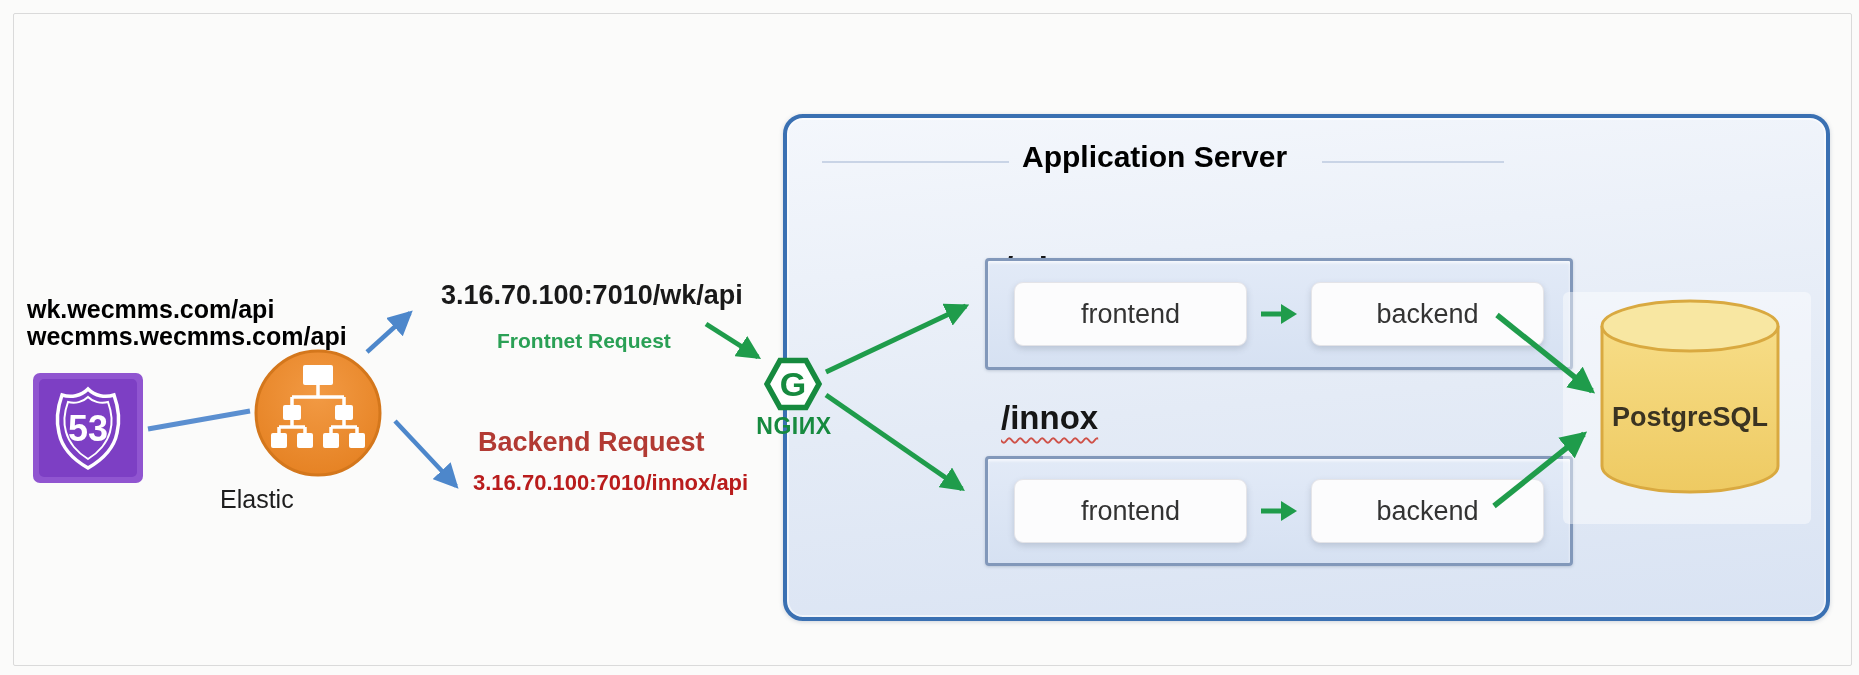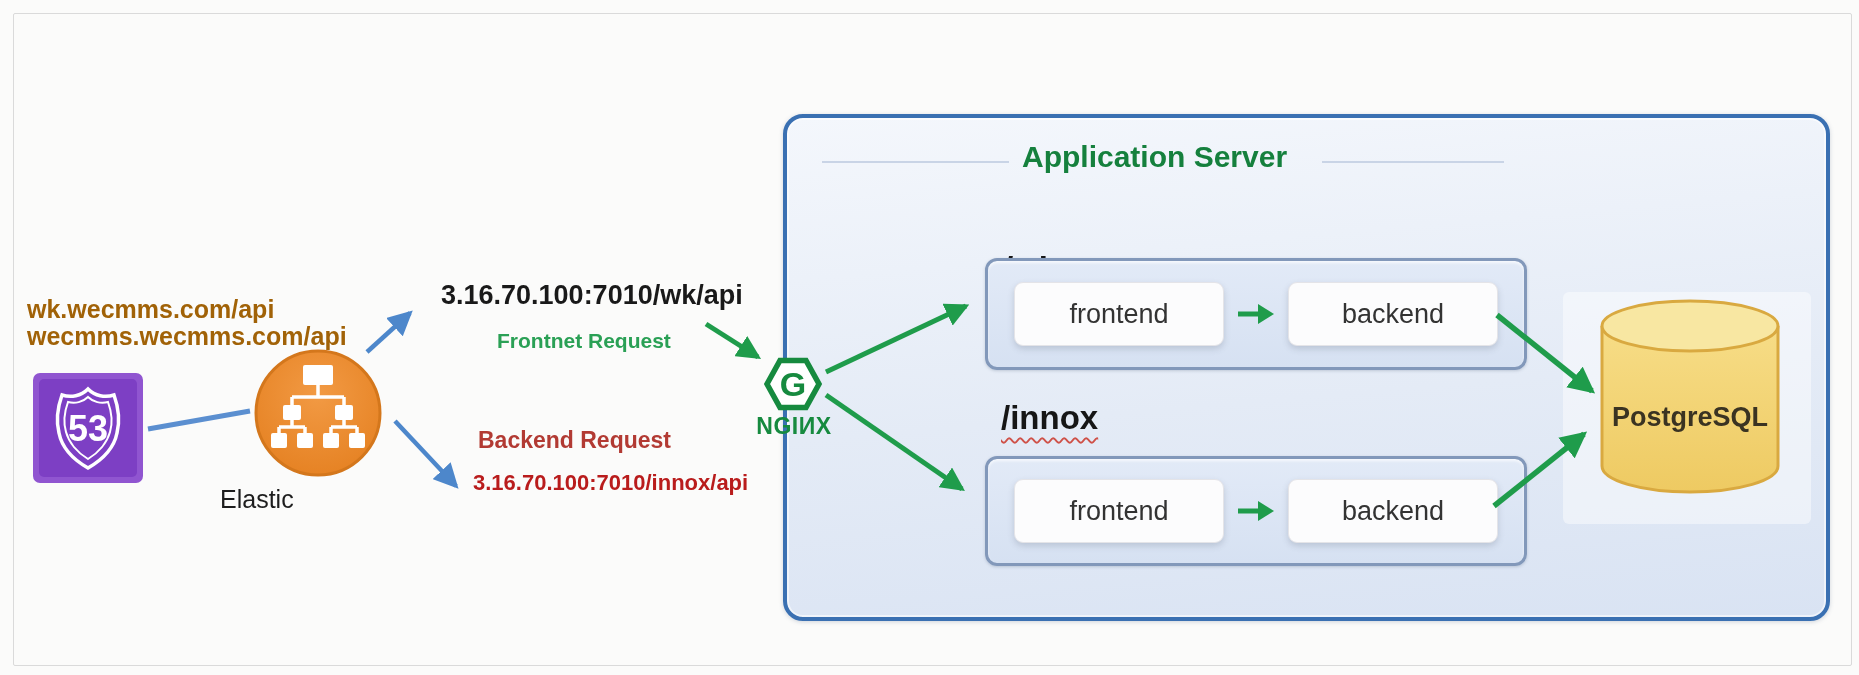--- a/index.html
+++ b/index.html
@@ -11,67 +11,67 @@
     font-family:"Liberation Sans",sans-serif;
   }
   .page-border{
     position:absolute;left:13px;top:13px;right:7px;bottom:9px;
     border:1px solid #dadada;border-radius:2px;
     pointer-events:none;
   }
   
   .dns-urls{
     position:absolute;left:27px;top:296px;
-    font-size:25px;font-weight:bold;color:#a16207;line-height:27px;
+    font-size:25px;font-weight:bold;color:#000000;line-height:27px;
     white-space:nowrap;
   }
   .elb-label{
     position:absolute;left:220px;top:484px;width:200px;
     text-align:left;font-size:25px;color:#1d1d1d;line-height:31px;
   }
   
   .t-wk-url{position:absolute;left:441px;top:280px;font-size:27px;font-weight:bold;color:#191919;white-space:nowrap;}
   .t-front-req{position:absolute;left:497px;top:329px;font-size:21px;font-weight:bold;white-space:nowrap;}
-  .t-back-req{position:absolute;left:478px;top:427px;font-size:23px;font-weight:bold;white-space:nowrap;}
+  .t-back-req{position:absolute;left:478px;top:427px;font-size:27px;font-weight:bold;white-space:nowrap;}
   .t-innox-url{position:absolute;left:473px;top:470px;font-size:22px;font-weight:bold;color:#b91c1c;white-space:nowrap;}
   
   .nginx-logo{position:absolute;left:764px;top:354px;}
   .nginx-wordmark{
     position:absolute;left:742px;top:413px;width:104px;text-align:center;
     font-size:23px;font-weight:bold;color:#168a3f;letter-spacing:0.5px;
   }
   
   .app-box{
     position:absolute;left:783px;top:114px;width:1047px;height:507px;
     box-sizing:border-box;
     border:4px solid #3a70b2;border-radius:20px;
     background:linear-gradient(175deg,#f4f7fc 0%,#e4ebf6 55%,#d9e3f3 100%);
     box-shadow:inset 0 0 0 2px rgba(255,255,255,.55), 0 1px 4px rgba(80,100,130,.25);
   }
   .title-divider{position:absolute;height:2px;background:#c9d4e6;}
   .div-left{left:822px;top:161px;width:187px;}
   .div-right{left:1322px;top:161px;width:182px;}
   .app-title{
     position:absolute;left:1022px;top:140px;
-    font-size:30px;font-weight:600;color:#15803d;white-space:nowrap;
+    font-size:30px;font-weight:600;color:#000000;white-space:nowrap;
   }
   
   .svc-path{
     position:absolute;font-size:33px;font-weight:bold;color:#161616;
     text-decoration:underline;text-decoration-style:wavy;
     text-decoration-color:#cf5148;text-decoration-thickness:1.5px;
     text-underline-offset:8px;white-space:nowrap;
   }
   .path-wk{left:1004px;top:202px;margin-top:48px;}
   .path-innox{left:1001px;top:399px;}
   
   .svc-group{
-    position:absolute;width:542px;height:112px;box-sizing:border-box;
+    position:absolute;width:588px;height:112px;box-sizing:border-box;
     display:flex;align-items:center;gap:12px;padding:0 26px;
-    border:3px solid #8298ba;border-radius:12px;
+    border:3px solid #8298ba;border-radius:4px;
     background:linear-gradient(180deg,#e2eaf7 0%,#d6e1f2 100%);
     box-shadow:inset 0 2px 3px rgba(255,255,255,.7), 0 1px 3px rgba(70,90,120,.25);
   }
   .grp-wk{left:985px;top:258px;}
   .grp-innox{left:985px;top:456px;height:110px;}
   .svc-node{
     flex:1;height:62px;
     background:#fcfcfd;border:1px solid #e4e4e8;border-radius:9px;
     display:flex;align-items:center;justify-content:center;
     font-size:27px;font-weight:500;color:#333;

